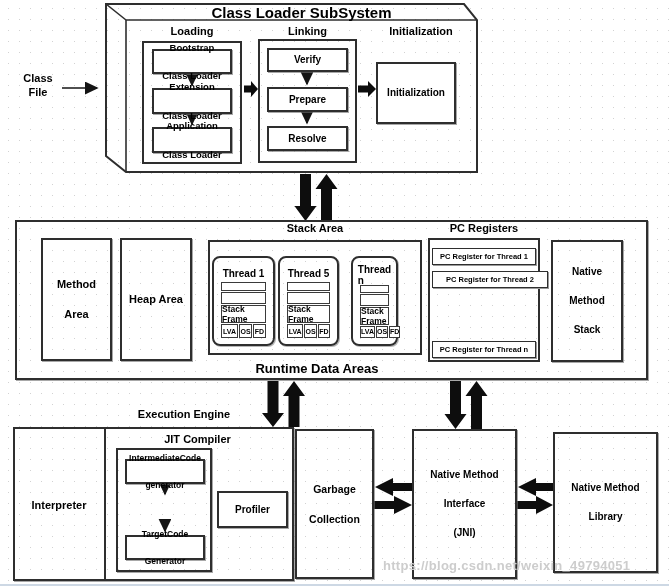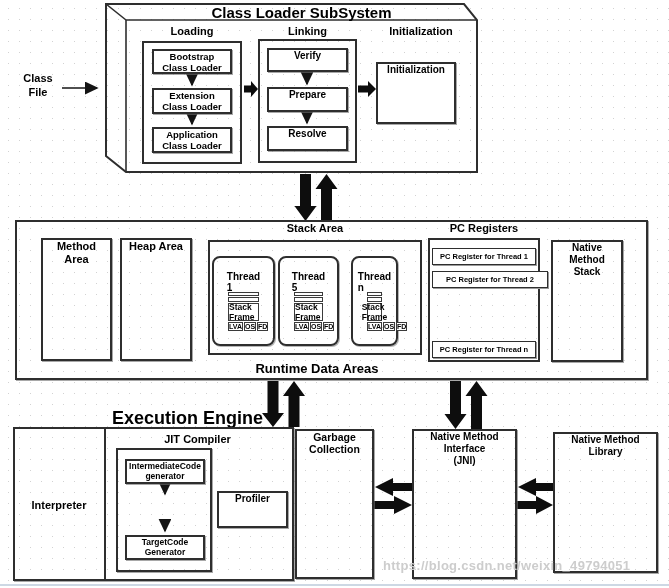--- a/index.html
+++ b/index.html
@@ -9,27 +9,27 @@
     background-color:#ffffff;
     background-image: radial-gradient(circle, #d2d2d2 0.9px, transparent 1px);
     background-size: 11px 11px; background-position: 3px 3px;
     font-family:"Liberation Sans","DejaVu Sans",sans-serif; color:#000;
   }
   .svg-layer{ position:absolute; left:0; top:0; }
   .lbl{ position:absolute; font-weight:bold; text-align:center; white-space:nowrap; }
   .bx{
     position:absolute; border:2px solid #2e2e2e;
     box-shadow:1px 1px 0 rgba(110,110,110,.6);
-    display:flex; flex-direction:column; align-items:center; 
-    text-align:center; font-weight:bold; line-height:1.18; background:#fff;
+    display:flex; flex-direction:column; align-items:center; justify-content:center;
+    text-align:center; font-weight:bold; line-height:1.18; background:#fff;gap:17px;
   }
   .clear{ background:transparent; }
   .noshadow{ box-shadow:none; }
   .thread{
-    position:absolute; border:2px solid #2e2e2e; border-radius:8px; padding:13px;
+    position:absolute; border:2px solid #2e2e2e; border-radius:8px; padding:6px;
     display:flex; flex-direction:column; background:transparent;
     box-shadow:1px 1px 0 rgba(110,110,110,.5);
   }
   .t-title{ height:21px; display:flex; align-items:center; justify-content:center;
     font-size:10px; font-weight:bold; }
   .t-row{ border:1px solid #3a3a3a; background:#fff; margin:0 1px 1px; }
   .t-sf{ height:18px; border:1px solid #3a3a3a; background:#fff; margin:0 1px 1px;
     display:flex; align-items:center; justify-content:center; font-size:8.5px; font-weight:bold; }
   .t-cells{ height:16px; display:flex; margin:0 1px; }
   .t-cell{ border:1px solid #3a3a3a; background:#fff; flex:1; margin-right:1px;
@@ -172,21 +172,21 @@
   <div class="pc-item" style="left:432px;top:248px;width:104px;height:17px">PC Register for Thread 1</div>
   <div class="pc-item" style="left:432px;top:271px;width:116px;height:17px">PC Register for Thread 2</div>
   <div class="pc-item" style="left:432px;top:341px;width:104px;height:17px">PC Register for Thread n</div>
 
   <div class="bx clear" style="left:551px;top:240px;width:72px;height:122px;font-size:10px">
     <div>Native</div>
     <div>Method</div>
     <div>Stack</div>
   </div>
 
-  <div class="lbl" style="left:112px;top:408px;width:128px;font-size:18px">Execution Engine</div>
+  <div class="lbl" style="left:120px;top:408px;width:128px;font-size:11px">Execution Engine</div>
   <div class="bx clear" style="left:13px;top:427px;width:281px;height:154px"></div>
   <div class="divider-v" style="left:104px;top:427px;height:154px"></div>
   <div class="lbl" style="left:13px;top:499px;width:92px;font-size:11px">Interpreter</div>
 
   <div class="lbl" style="left:120px;top:433px;width:155px;font-size:11px">JIT Compiler</div>
   <div class="bx clear" style="left:116px;top:448px;width:96px;height:124px"></div>
   <div class="bx" style="left:125px;top:459px;width:80px;height:25px;font-size:8.5px">
     <div>IntermediateCode</div>
     <div>generator</div>
   </div>

